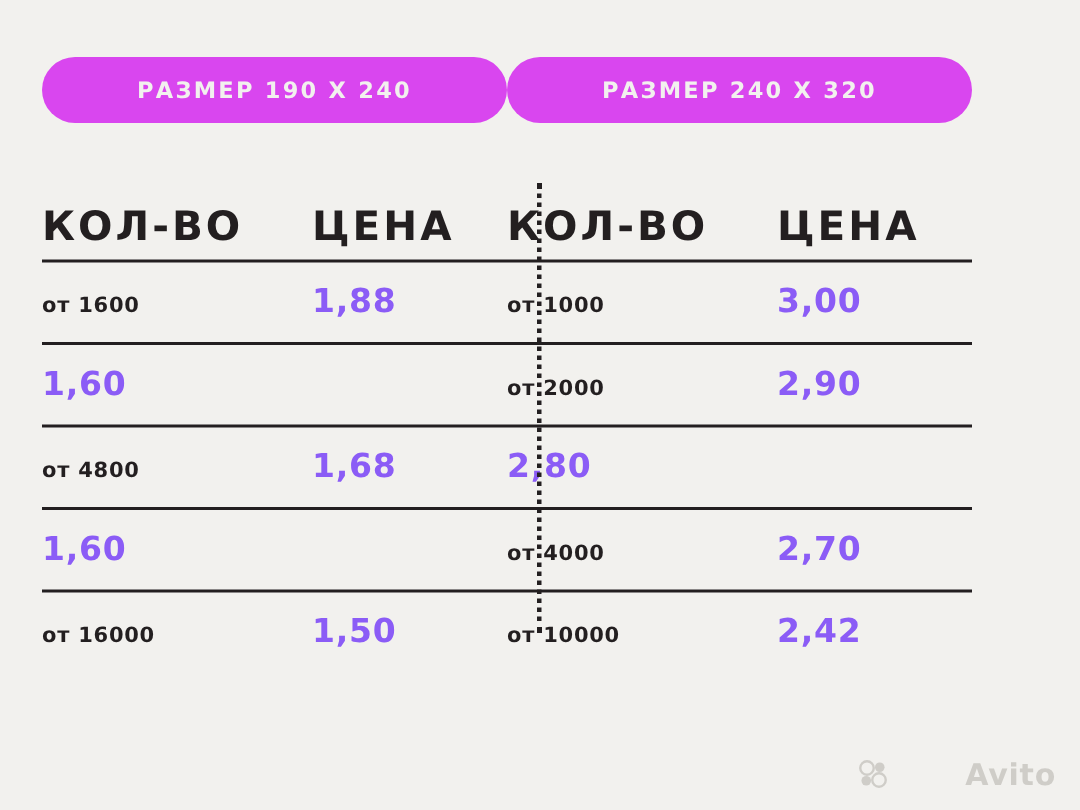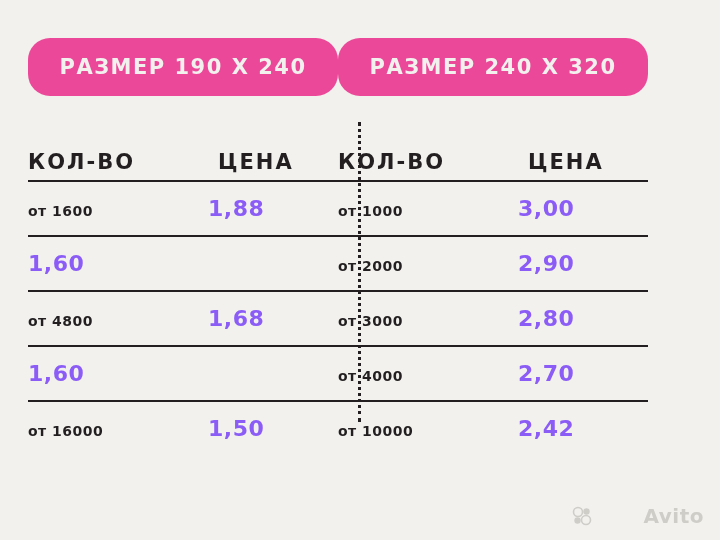--- a/index.html
+++ b/index.html
@@ -27,51 +27,50 @@
   .column {
     width: 310px;
     position: relative;
   }
   .column.left {
     margin-left: 0px;
   }
   .column.right {
   }
   .pill {
-    background: #ec4899;
+    background: #d946ef;
     color: #f2f1ee;
     border-radius: 22px;
-    height: 58px;
+    height: 44px;
     display: flex;
     align-items: center;
     justify-content: center;
     letter-spacing: 1.5px;
     font-weight: bold;
-    font-size: 21px;
+    font-size: 15px;
     font-family: "DejaVu Sans", sans-serif;
     box-sizing: border-box;
     padding: 0 10px;
   }
   .pill.wide {
     width: 310px;
   }
   .table {
     margin-top: 54px;
     width: 100%;
   }
   .head-row {
     display: flex;
     flex-direction: row;
     align-items: baseline;
     font-weight: bold;
-    font-size: 21px;
+    font-size: 27px;
     letter-spacing: 2px;
     color: #231f20;
     padding-bottom: 6px;
-    justify-content: space-between;
   }
   .head-qty {
     width: 180px;
   }
   .head-price {
     width: 120px;
   }
   .row {
     display: flex;
     flex-direction: row;
@@ -171,21 +170,20 @@
       </div>
       <div class="row">
         <div class="cell-qty">от 1000</div>
         <div class="cell-price">3,00</div>
       </div>
       <div class="row">
         <div class="cell-qty">от 2000</div>
         <div class="cell-price">2,90</div>
       </div>
       <div class="row">
-        <div class="cell-qty">от 3000</div>
         <div class="cell-price">2,80</div>
       </div>
       <div class="row">
         <div class="cell-qty">от 4000</div>
         <div class="cell-price">2,70</div>
       </div>
       <div class="row">
         <div class="cell-qty">от 10000</div>
         <div class="cell-price">2,42</div>
       </div>

